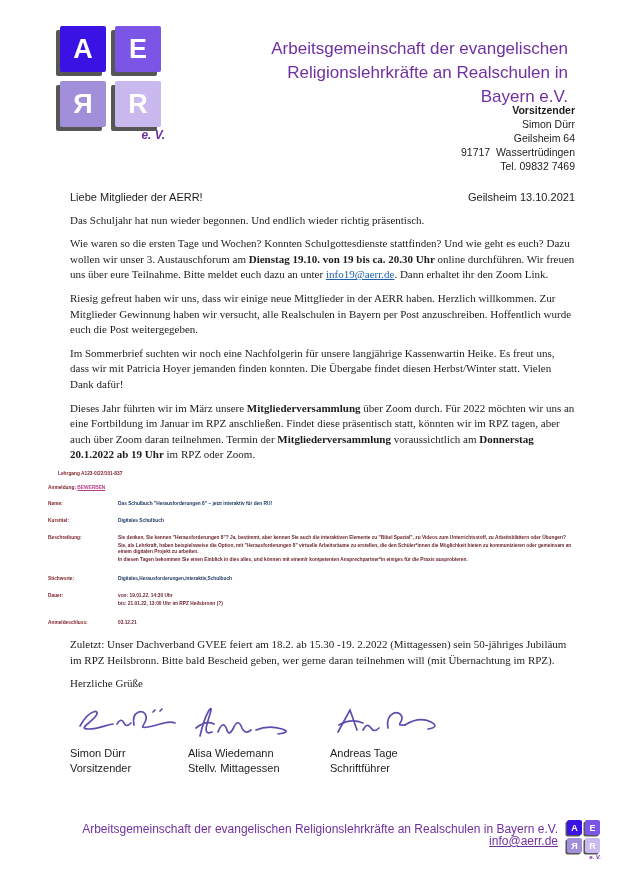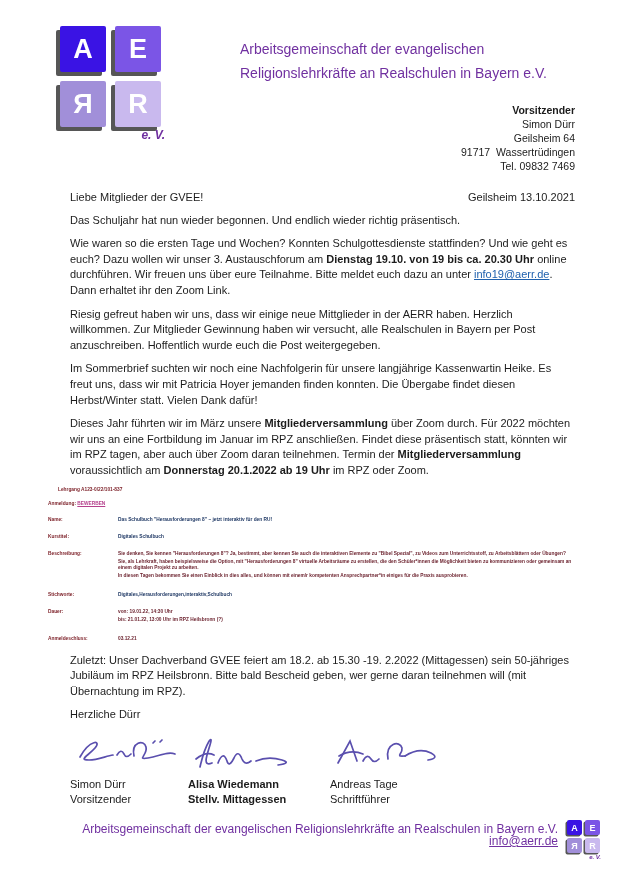--- a/index.html
+++ b/index.html
@@ -16,43 +16,43 @@
   .logo-lg .sq{width:46px;height:46px;font-size:27px;box-shadow:-4px 4px 0 rgba(72,72,72,.92);}
   .logo-sm .sq{width:15px;height:15px;font-size:9px;box-shadow:-1.5px 1.5px 0 rgba(72,72,72,.92);}
   .sq-a{background:#3a13e4;}
   .sq-e{background:#7b55e6;}
   .sq-ya{background:#a18fd9;}
   .sq-r{background:#c9b9ee;}
   .logo .ev{position:absolute;color:#7030a0;font-style:italic;font-weight:bold;}
   .logo-lg .ev{right:-4px;bottom:-15px;font-size:12px;}
   .logo-sm .ev{right:-1px;bottom:-7px;font-size:6px;}
   
-  .org-title{position:absolute;left:240px;right:52px;top:37px;text-align:left;
-    color:#7030a0;font-size:14px;line-height:24px;}
+  .org-title{position:absolute;left:240px;right:52px;top:37px;text-align:right;
+    color:#7030a0;font-size:17px;line-height:24px;}
   .contact{position:absolute;right:45px;top:103px;text-align:right;font-size:10.5px;line-height:14px;}
   .contact .role{font-weight:bold;}
   
   .body{position:absolute;left:70px;right:45px;top:190px;font-size:11px;line-height:15.6px;}
   .salutation-row{display:flex;justify-content:space-between;margin-bottom:7px;}
-  .body p{margin:0 0 8px 0;}
+  .body p{margin:0 0 8px 0;font-family:Liberation Serif, serif;}
   a.blue-link{color:#2061ae;text-decoration:underline;cursor:pointer;}
   
   .course{margin:4px 0 10px -22px;font-size:4.8px;line-height:6px;color:#7a1c24;}
   .course .lehrgang{font-weight:bold;margin-bottom:8px;padding-left:10px;}
   .course .anmeldung{font-weight:bold;margin-bottom:10px;}
   a.bewerben-link{color:#b5408c;text-decoration:underline;font-weight:bold;cursor:pointer;}
   .crow{display:flex;margin-bottom:11px;}
   .crow .clabel{width:70px;flex:none;font-weight:bold;color:#7a1c24;}
   .crow .cval{flex:1;font-weight:bold;color:#1f3864;}
   .crow .cval-red{flex:1;font-weight:bold;color:#6d2430;}
   .cval-red div{margin-bottom:2px;}
   
   .sig-row{display:flex;margin-top:2px;height:44px;}
   .sig-c1{width:118px;flex:none;}
-  .sig-c2{width:142px;flex:none;font-weight:bold;}
+  .sig-c2{width:142px;flex:none;}
   .sig-c3{flex:1;}
   .sig-row svg{display:block;}
   .name-row{display:flex;margin-top:2px;}
   .name-row .nm{line-height:15.6px;}
   
   .footer-text{position:absolute;right:62px;top:823px;text-align:right;
     color:#7030a0;font-size:12px;line-height:12px;}
   a.footer-link{color:#7030a0;text-decoration:underline;cursor:pointer;}
 </style>
 </head>
@@ -77,21 +77,21 @@
     <div class="role">Vorsitzender</div>
     <div>Simon Dürr</div>
     <div>Geilsheim 64</div>
     <div>91717&nbsp; Wassertrüdingen</div>
     <div>Tel. 09832 7469</div>
   </div>
 
   <div class="body">
 
     <div class="salutation-row">
-      <span>Liebe Mitglieder der GVEE!</span>
+      <span>Liebe Mitglieder der AERR!</span>
       <span>Geilsheim 13.10.2021</span>
     </div>
 
     <p>Das Schuljahr hat nun wieder begonnen. Und endlich wieder richtig präsentisch.</p>
 
     <p><span>Wie waren so die ersten Tage und Wochen? Konnten Schulgottesdienste stattfinden? Und wie geht es euch? Dazu wollen wir unser 3. Austauschforum am </span><b>Dienstag 19.10. von 19 bis ca. 20.30 Uhr</b><span> online durchführen. Wir freuen uns über eure Teilnahme. Bitte meldet euch dazu an unter </span><a class="blue-link">info19@aerr.de</a><span>. Dann erhaltet ihr den Zoom Link.</span></p>
 
     <p>Riesig gefreut haben wir uns, dass wir einige neue Mittglieder in der AERR haben. Herzlich willkommen. Zur Mitglieder Gewinnung haben wir versucht, alle Realschulen in Bayern per Post anzuschreiben. Hoffentlich wurde euch die Post weitergegeben.</p>
 
     <p>Im Sommerbrief suchten wir noch eine Nachfolgerin für unsere langjährige Kassenwartin Heike. Es freut uns, dass wir mit Patricia Hoyer jemanden finden konnten. Die Übergabe findet diesen Herbst/Winter statt. Vielen Dank dafür!</p>
@@ -135,21 +135,21 @@
       </div>
 
       <div class="crow">
         <div class="clabel">Anmeldeschluss:</div>
         <div class="cval-red">03.12.21</div>
       </div>
     </div>
 
     <p>Zuletzt: Unser Dachverband GVEE feiert am 18.2. ab 15.30 -19. 2.2022 (Mittagessen) sein 50-jähriges Jubiläum im RPZ Heilsbronn. Bitte bald Bescheid geben, wer gerne daran teilnehmen will (mit Übernachtung im RPZ).</p>
 
-    <p>Herzliche Dürr</p>
+    <p>Herzliche Grüße</p>
 
     <div class="sig-row">
       <div class="sig-c1">
         <svg width="112" height="42" viewBox="0 0 112 42">
           <g fill="none" stroke="#5a4fae" stroke-width="1.7" stroke-linecap="round">
             <path d="M10,26 C20,8 32,9 25,17 C18,25 8,29 19,29 C28,29 36,25 43,24"></path>
             <path d="M47,24 q4,-7 7,-1 q2,5 7,0"></path>
             <path d="M64,25 C61,11 74,8 76,16 C78,24 66,29 78,27 C90,25 98,20 105,23"></path>
             <path d="M83,12 l2,-2 M90,11 l2,-2"></path>
           </g>

